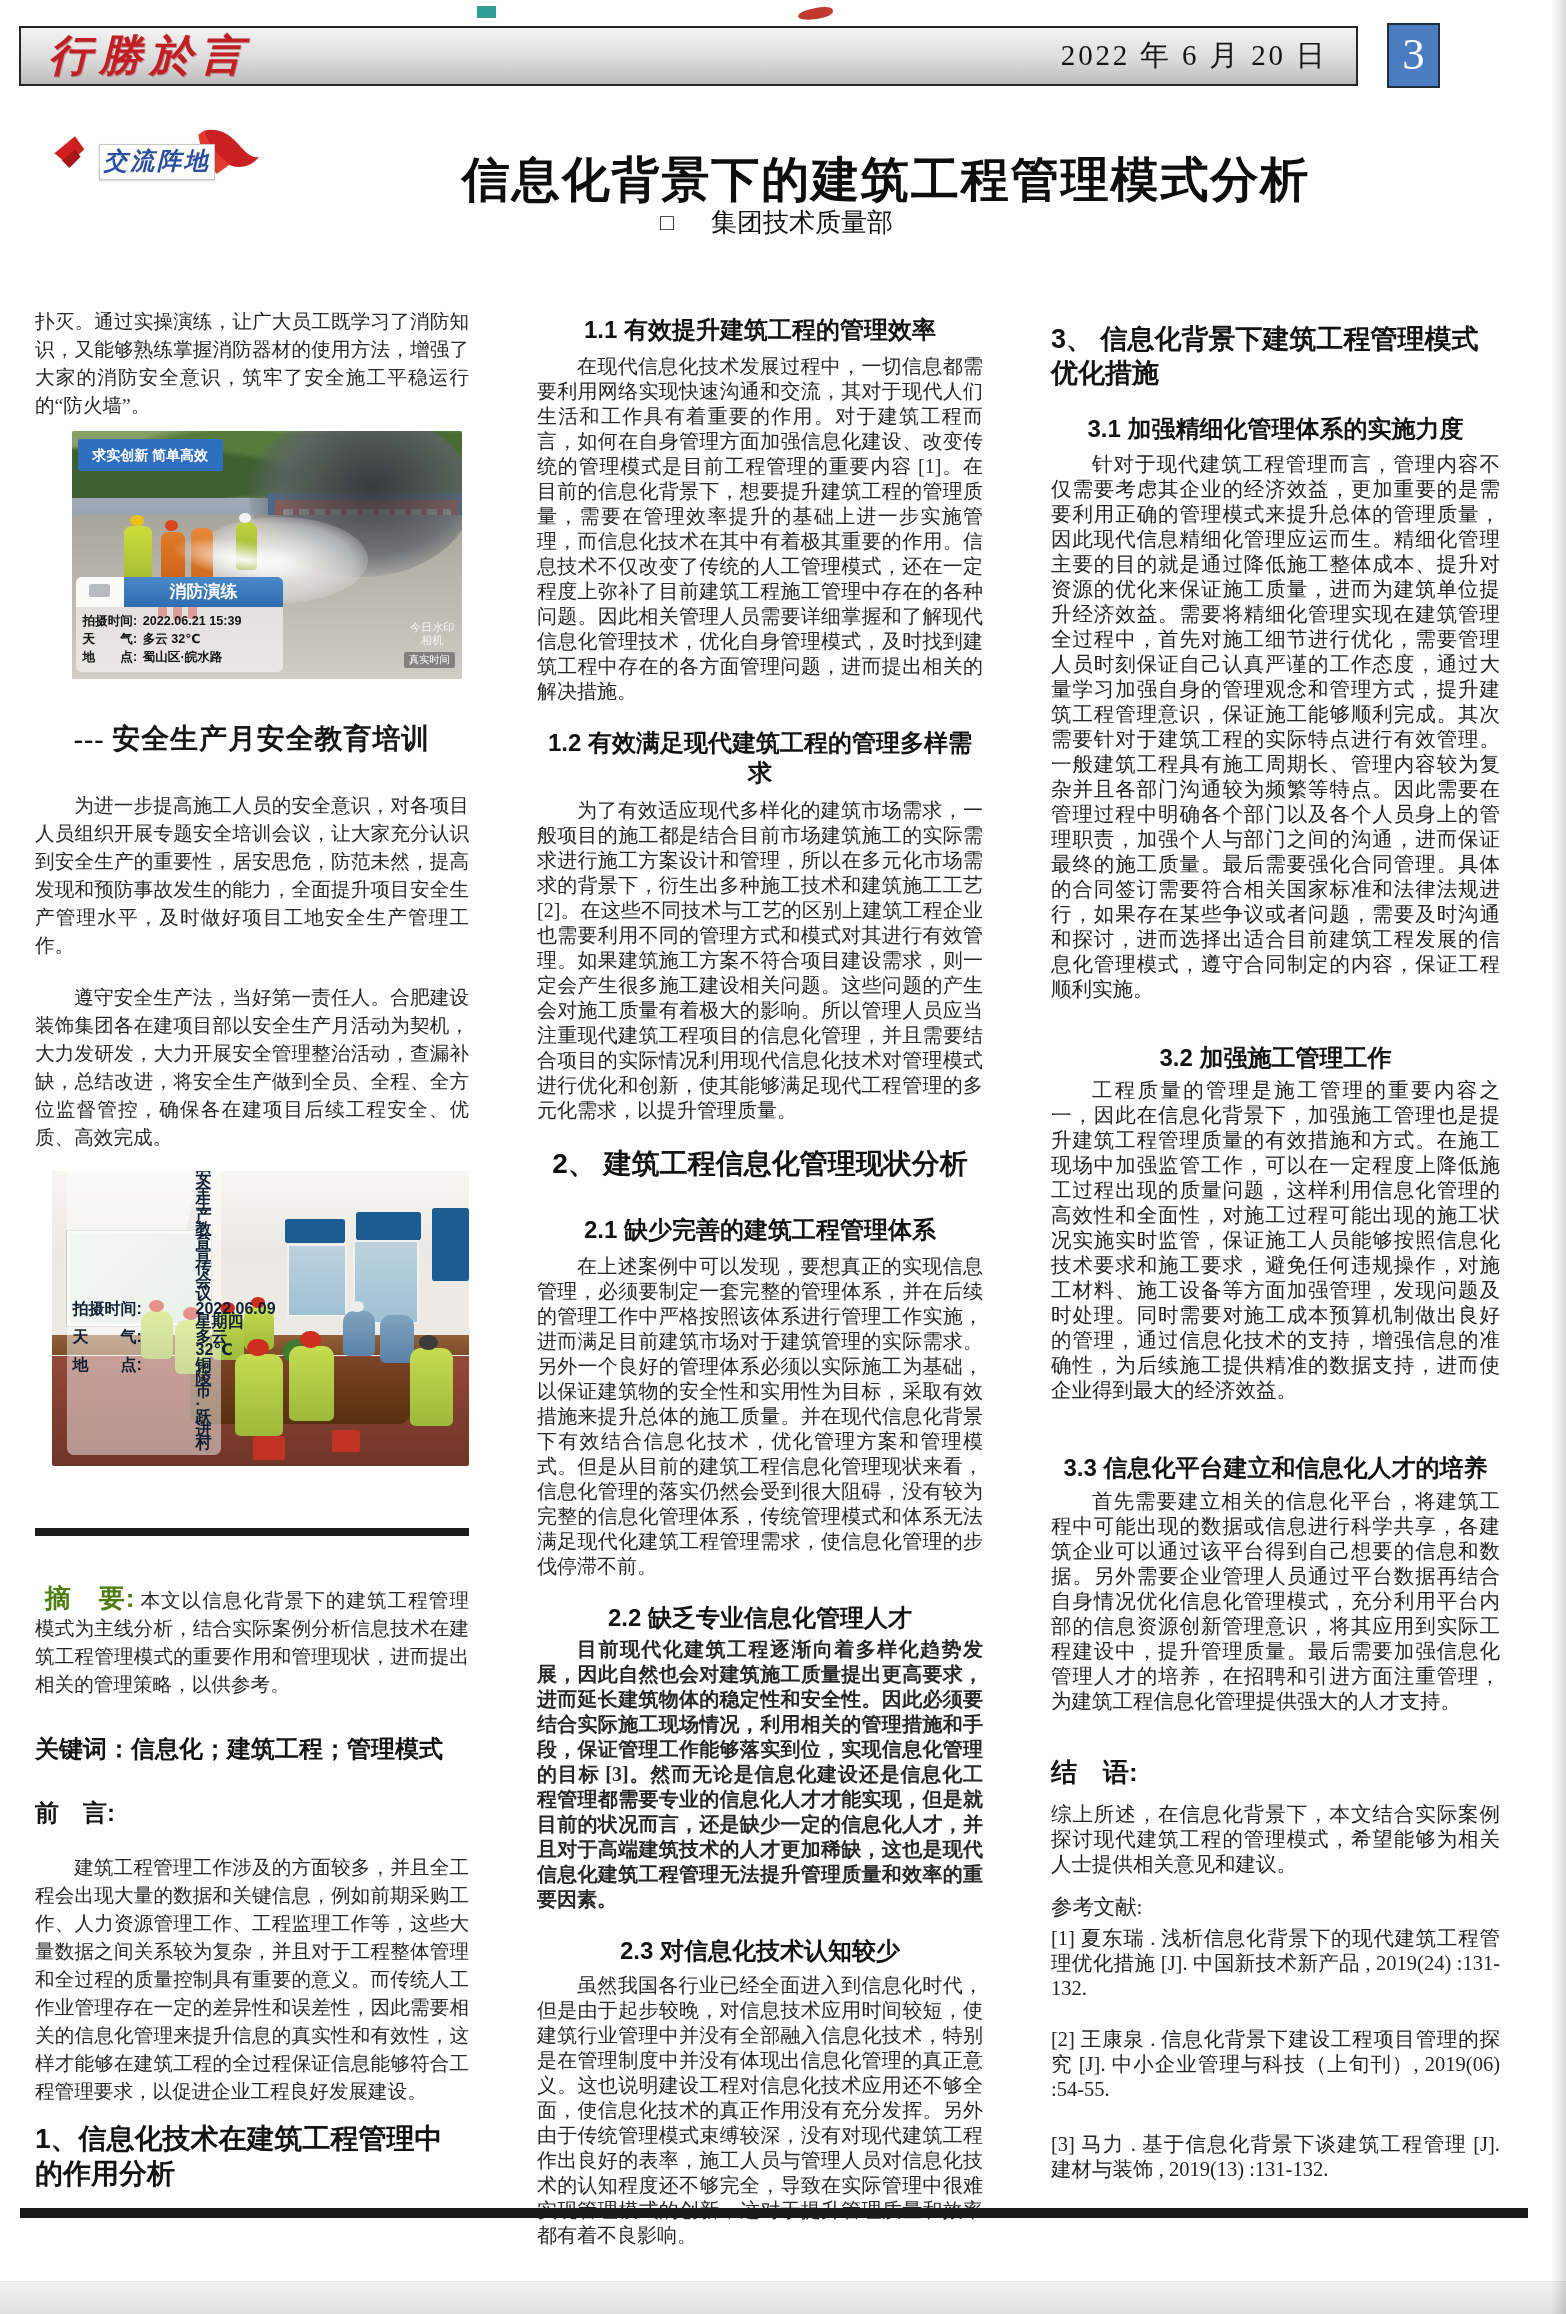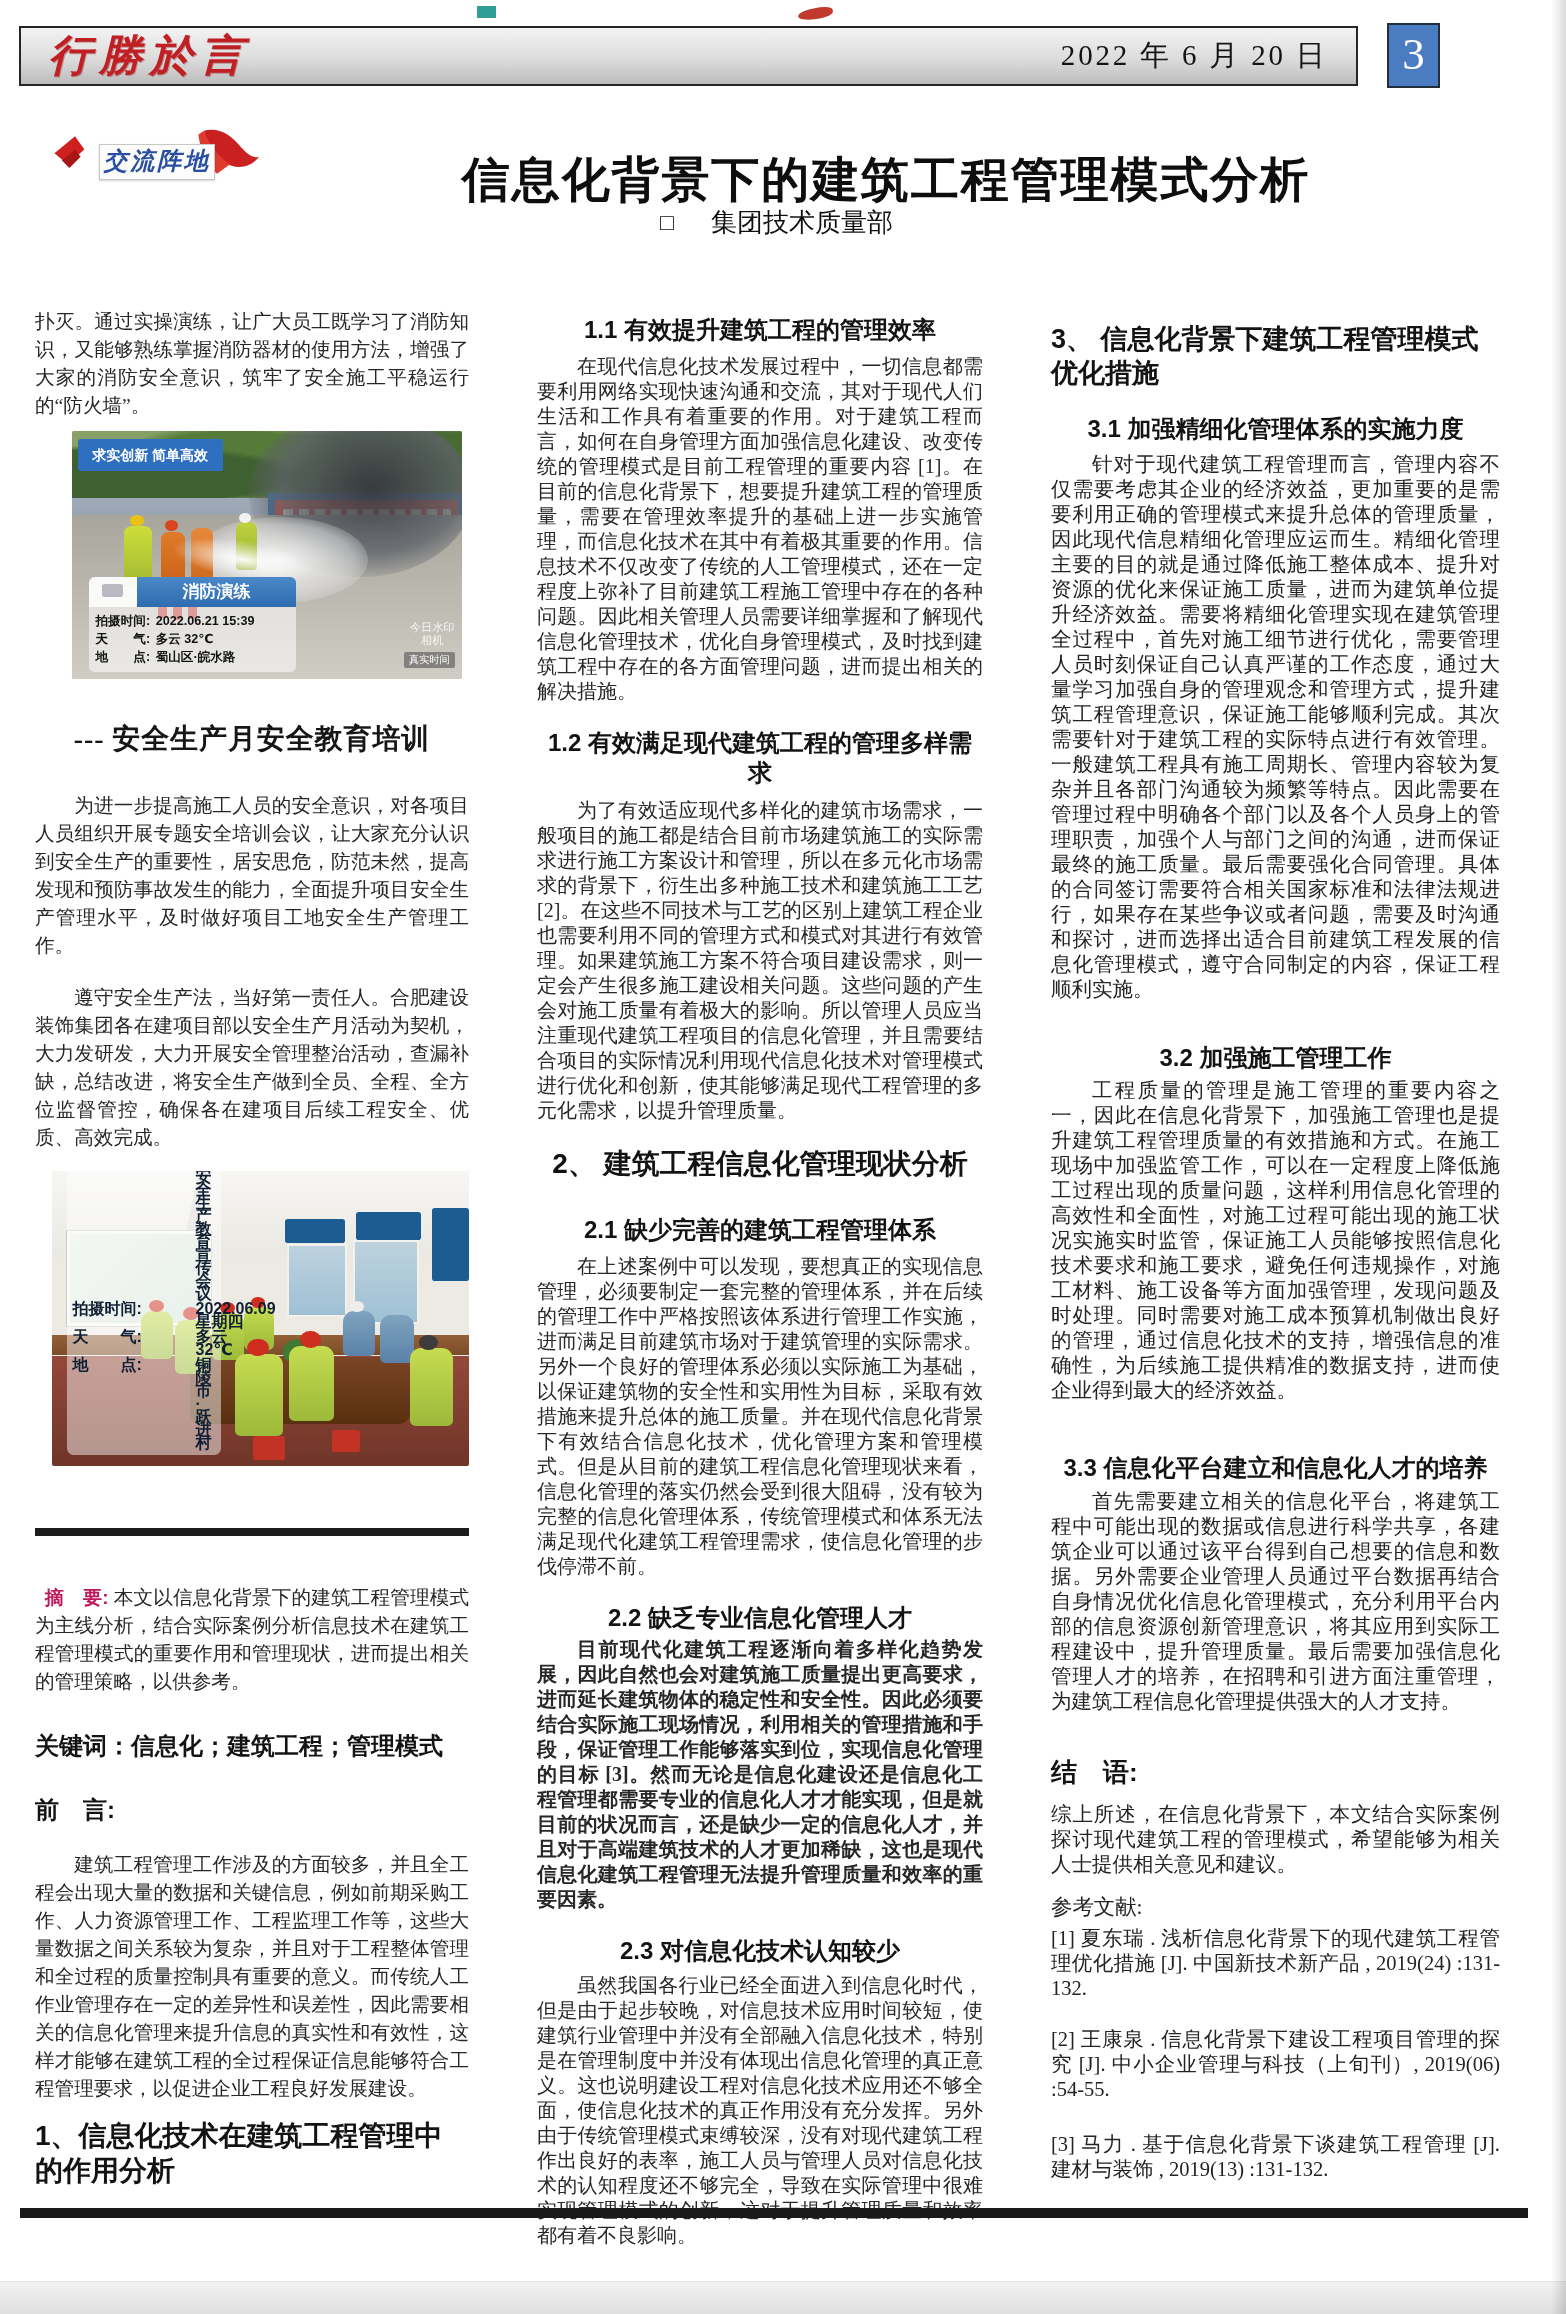--- a/index.html
+++ b/index.html
@@ -47,21 +47,21 @@
   #col2 .body-p{font-size:20px;line-height:25px;}
   #col3 .body-p{font-size:20.5px;line-height:25px;color:#232323;}
   .indent{text-indent:2em;}
 
   .h-sec{font-weight:bold;font-size:28px;line-height:35px;color:#131313;margin:0;}
   .h-sub{font-weight:bold;font-size:24px;line-height:30px;color:#131313;margin:0;text-align:center;}
   .h-big{font-weight:bold;font-size:28px;line-height:34px;color:#131313;margin:0;text-align:center;}
   #col3 .h-sec{font-size:27px;line-height:34px;}
   .h-label{font-weight:bold;font-size:24px;line-height:30px;color:#131313;margin:0;}
   .kw-line{font-weight:bold;font-size:24px;line-height:30px;color:#131313;margin:0;}
-  .abstract-label{font-weight:bold;font-size:19px;color:#be185d;}
+  .abstract-label{font-weight:bold;font-size:26px;color:#4d7c0f;}
   .refs-label{font-size:21.4px;line-height:25px;margin:0;color:#232323;}
   .ref{font-size:20.5px;line-height:25px;text-align:justify;margin:0;color:#232323;}
 
   .caption{margin:41px 0 0 0;text-align:center;font-weight:bold;font-size:28px;
     color:#161616;letter-spacing:0.9px;}
   .divider{height:8.4px;background:#1c1c1c;margin-top:62px;}
 
   
   .photo{position:relative;overflow:hidden;border-radius:1.9px;}
   .abs{position:absolute;}
@@ -83,21 +83,21 @@
   .p1-ground{left:0;bottom:0;width:100%;height:164px;background:linear-gradient(#a8a59d,#d0cdc5);}
   .p1-smoke-dark{left:177px;top:-20.5px;width:224px;height:166px;border-radius:50%;
     background:radial-gradient(ellipse at 55% 45%,rgba(55,57,62,.95),rgba(92,97,104,.78) 52%,rgba(120,124,130,0) 76%);}
   .p1-smoke-mid{left:119px;top:86px;width:177px;height:86px;border-radius:50%;
     background:radial-gradient(ellipse,rgba(246,246,246,.95),rgba(228,228,228,.55) 58%,transparent 80%);}
   .p1-spray{left:101px;top:110px;width:140px;height:37px;transform:rotate(9deg);
     background:radial-gradient(ellipse,rgba(255,255,255,.96),rgba(255,255,255,0) 72%);}
   .fig{position:absolute;border-radius:7.5px 7.5px 3.7px 3.7px;}
   .helm{position:absolute;border-radius:50%;}
   .ext{position:absolute;width:9.3px;height:20.5px;background:#b5271d;border-radius:2.8px;}
-  .p1-card{left:17px;bottom:7.5px;width:207px;}
+  .p1-card{left:4px;bottom:7.5px;width:207px;}
   .p1-card-head{display:flex;height:30px;}
   .p1-card-logo{width:48px;background:rgba(255,255,255,.92);border-radius:5.6px 0 0 0;position:relative;}
   .p1-card-logo::after{content:"";position:absolute;left:13px;top:7.5px;width:20.5px;height:13px;
     background:#b9b9c2;border-radius:2.8px;}
   .p1-card-title{flex:1;background:linear-gradient(#4a88c8,#2f6cb0);color:#fff;
     font-weight:bold;font-size:17px;line-height:30px;text-align:center;border-radius:0 5.6px 0 0;}
   .p1-card-rows{background:rgba(255,255,255,.55);border-radius:0 0 5.6px 5.6px;padding:4.7px 6.5px;}
   .ovl-row{display:flex;font-weight:bold;color:#121212;}
   .p1-card-rows .ovl-row{font-size:12.6px;line-height:16px;margin:1.9px 0;}
   .ovl-row .lbl{white-space:nowrap;margin-right:5.6px;}

